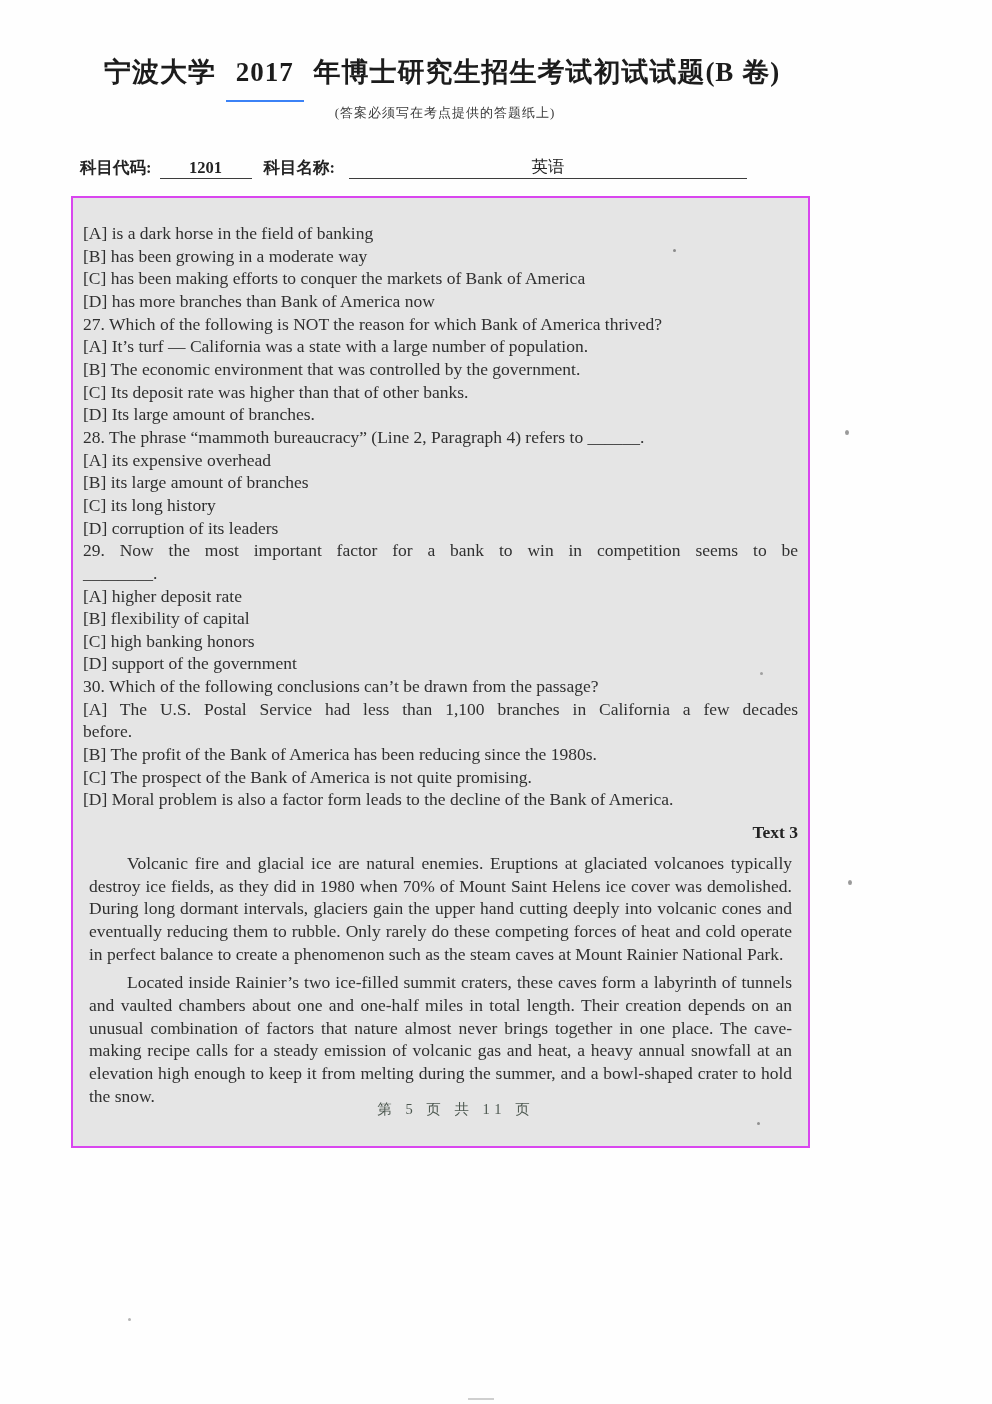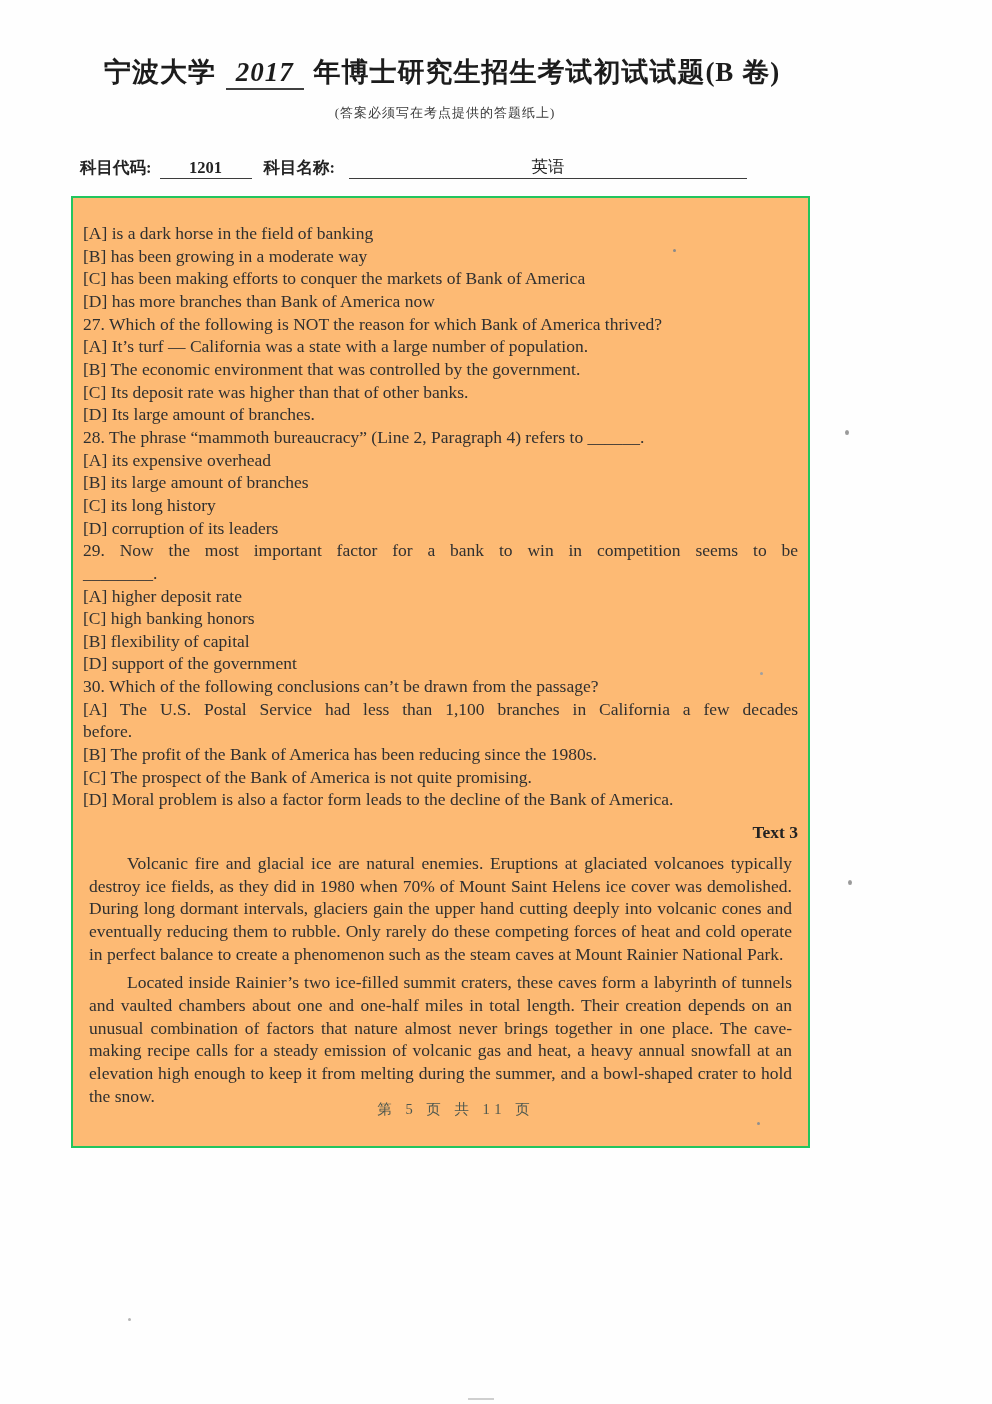--- a/index.html
+++ b/index.html
@@ -12,21 +12,21 @@
   }
   .page{position:absolute;inset:0;}
 
   
   .title-row{
     position:absolute;left:0;top:54px;width:884px;text-align:center;
     font-size:27px;font-weight:bold;color:#1c1c1c;letter-spacing:1px;
     white-space:nowrap;
   }
   .title-year{
-    border-bottom:2px solid #404040;padding:0 10px 1px 10px;margin:0 2px;font-style:italic;
+    border-bottom:2px solid #3b82f6;padding:0 10px 13px 10px;margin:0 2px;
   }
   .subtitle-row{
     position:absolute;left:0;top:104px;width:890px;text-align:center;
     font-size:13px;color:#3a3a3a;letter-spacing:1px;
   }
   .subject-row{
     position:absolute;left:80px;top:156px;width:700px;
     font-size:16.5px;font-weight:bold;color:#232323;
     display:flex;align-items:flex-end;white-space:nowrap;
   }
@@ -37,23 +37,23 @@
   }
   .subject-name{
     display:inline-block;width:398px;text-align:center;
     border-bottom:1.5px solid #3c3c3c;margin-left:14px;
     font-weight:normal;
   }
 
   
   .qbox{
     position:absolute;left:71px;top:196px;width:739px;height:952px;
-    border:2px solid #22c55e;box-sizing:border-box;
+    border:2px solid #d946ef;box-sizing:border-box;
     padding:24px 10px 0 10px;
-    background:#fdba74;
+    background:#e5e5e5;
   }
   .line{
     font-size:17.5px;line-height:22.65px;color:#303030;
     white-space:normal;
   }
   .line.just{
     text-align:justify;text-align-last:justify;
   }
   .text3-heading{
     text-align:right;font-weight:bold;font-size:17.5px;color:#222;
@@ -112,22 +112,22 @@
         <div class="line">[C] Its deposit rate was higher than that of other banks.</div>
         <div class="line">[D] Its large amount of branches.</div>
         <div class="line">28. The phrase “mammoth bureaucracy” (Line 2, Paragraph 4) refers to ______.</div>
         <div class="line">[A] its expensive overhead</div>
         <div class="line">[B] its large amount of branches</div>
         <div class="line">[C] its long history</div>
         <div class="line">[D] corruption of its leaders</div>
         <div class="line just">29. Now the most important factor for a bank to win in competition seems to be</div>
         <div class="line">________.</div>
         <div class="line">[A] higher deposit rate</div>
+        <div class="line">[B] flexibility of capital</div>
         <div class="line">[C] high banking honors</div>
-        <div class="line">[B] flexibility of capital</div>
         <div class="line">[D] support of the government</div>
         <div class="line">30. Which of the following conclusions can’t be drawn from the passage?</div>
         <div class="line just">[A] The U.S. Postal Service had less than 1,100 branches in California a few decades</div>
         <div class="line">before.</div>
         <div class="line">[B] The profit of the Bank of America has been reducing since the 1980s.</div>
         <div class="line">[C] The prospect of the Bank of America is not quite promising.</div>
         <div class="line">[D] Moral problem is also a factor form leads to the decline of the Bank of America.</div>
       </div>
     <div class="text3-heading">Text 3</div>
     <div>

